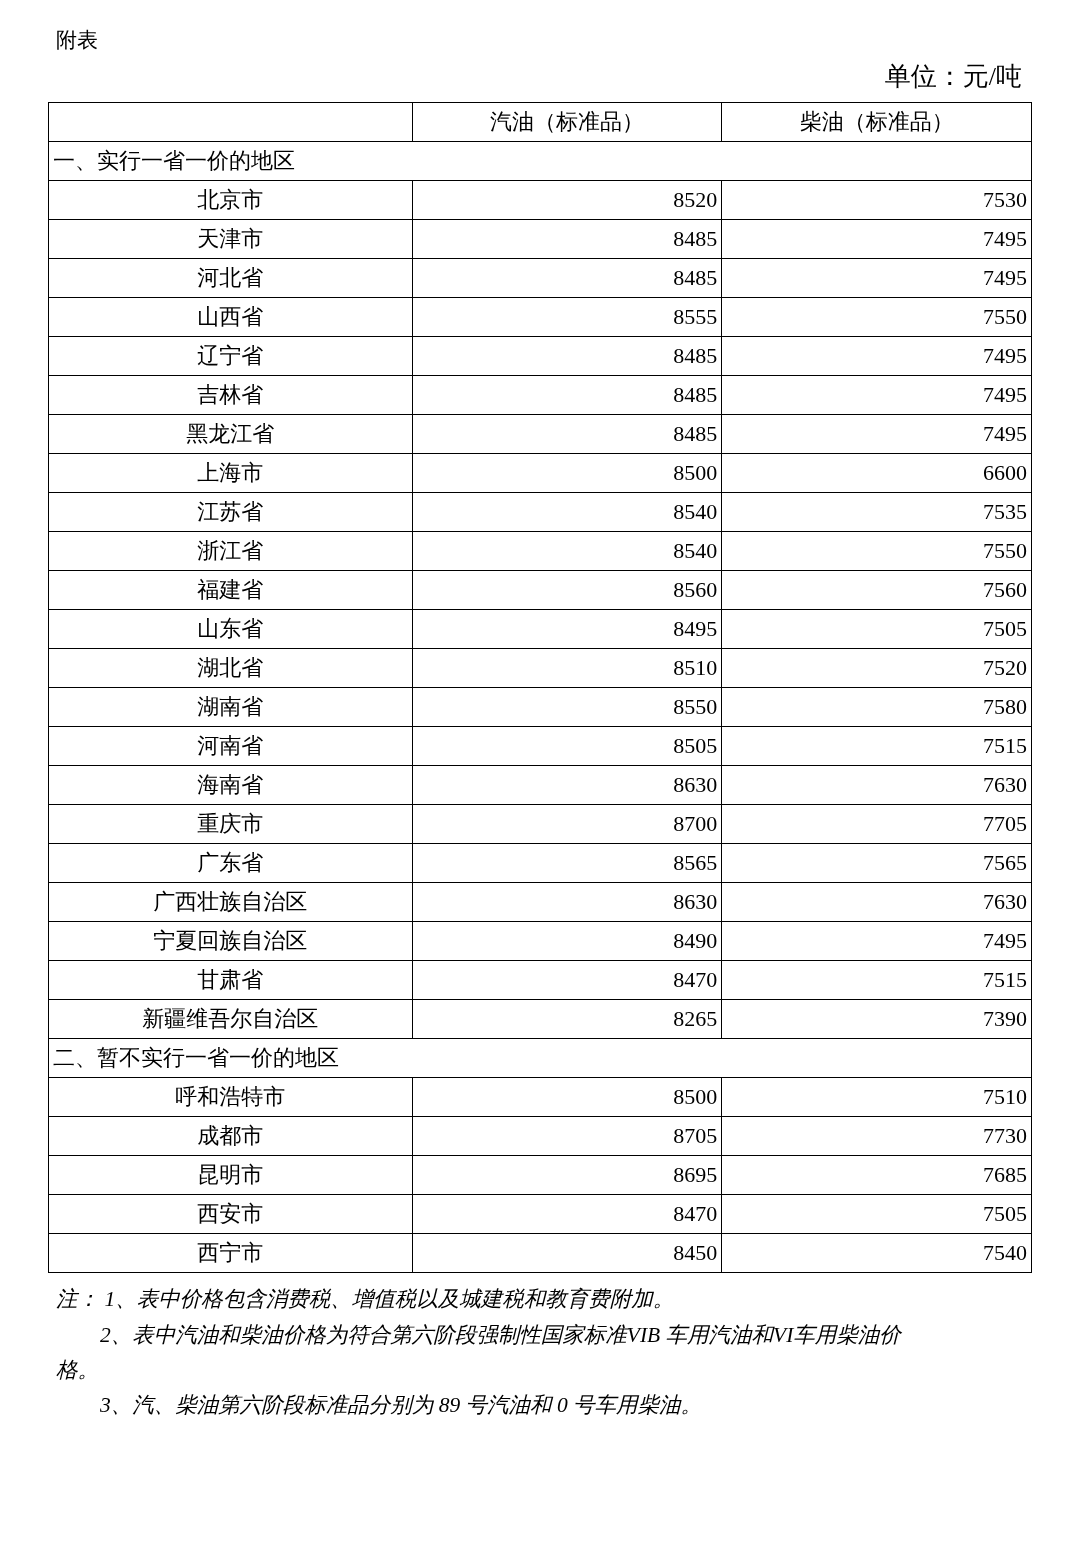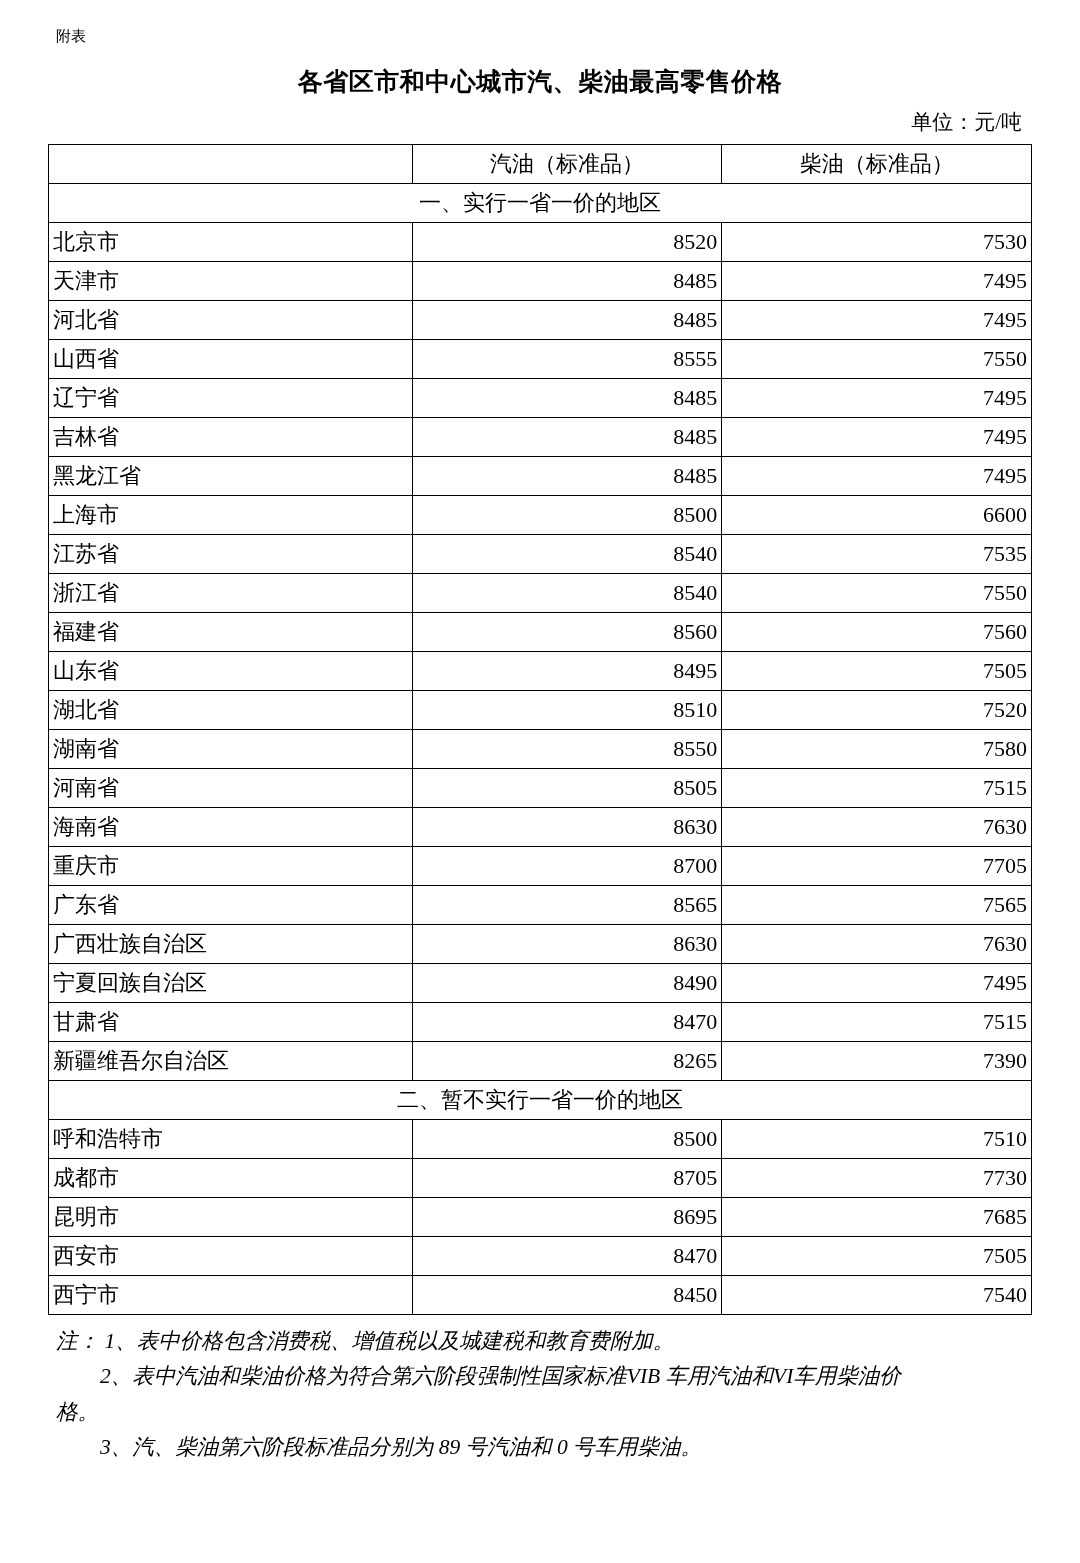--- a/index.html
+++ b/index.html
@@ -14,35 +14,35 @@
     color: #000000;
   }
   .page {
     width: 1080px;
     min-height: 1563px;
     box-sizing: border-box;
     padding: 18px 48px 10px 48px;
     position: relative;
   }
   .attach-label {
-    font-size: 15px;
+    font-size: 21px;
     line-height: 1.4;
     margin: 8px 0 4px 8px;
     font-family: "Liberation Serif", "DejaVu Serif", serif;
   }
   .doc-title {
     text-align: center;
     font-size: 25px;
     font-weight: bold;
     letter-spacing: 0.5px;
     margin: 18px 0 10px 0;
   }
   .unit-line {
     text-align: right;
-    font-size: 21px;
+    font-size: 26px;
     margin: 0 10px 8px 0;
   }
   table.price-table {
     border-collapse: collapse;
     width: 100%;
     table-layout: fixed;
   }
   table.price-table td, table.price-table th {
     border: 1px solid #000000;
     font-size: 22px;
@@ -52,25 +52,26 @@
     vertical-align: middle;
   }
   col.c-name { width: 37%; }
   col.c-gas  { width: 31.5%; }
   col.c-dies { width: 31.5%; }
   .head-cell {
     text-align: center;
     font-size: 22px;
   }
   .section-row td {
-    text-align: center;
+    text-align: left;
     padding-left: 14px;
     font-size: 22px;
   }
   .region-name {
+    text-align: center;
     padding-left: 0;
     font-family: Liberation Serif, serif;
   }
   .num {
     text-align: right;
   }
   .notes {
     margin-top: 10px;
     font-size: 21.5px;
     line-height: 1.55;
@@ -90,21 +91,20 @@
     padding-left: 8px;
   }
 </style>
 </head>
 <body>
 
 <div class="page">
 
   <div class="attach-label">附表</div>
 
-  <div class="doc-title">各省区市和中心城市汽、柴油最高零售价格</div>
 
   <div class="unit-line">单位：元/吨</div>
 
   <table class="price-table">
     <colgroup>
       <col class="c-name">
       <col class="c-gas">
       <col class="c-dies">
     </colgroup>
     <tbody id="table-body">

